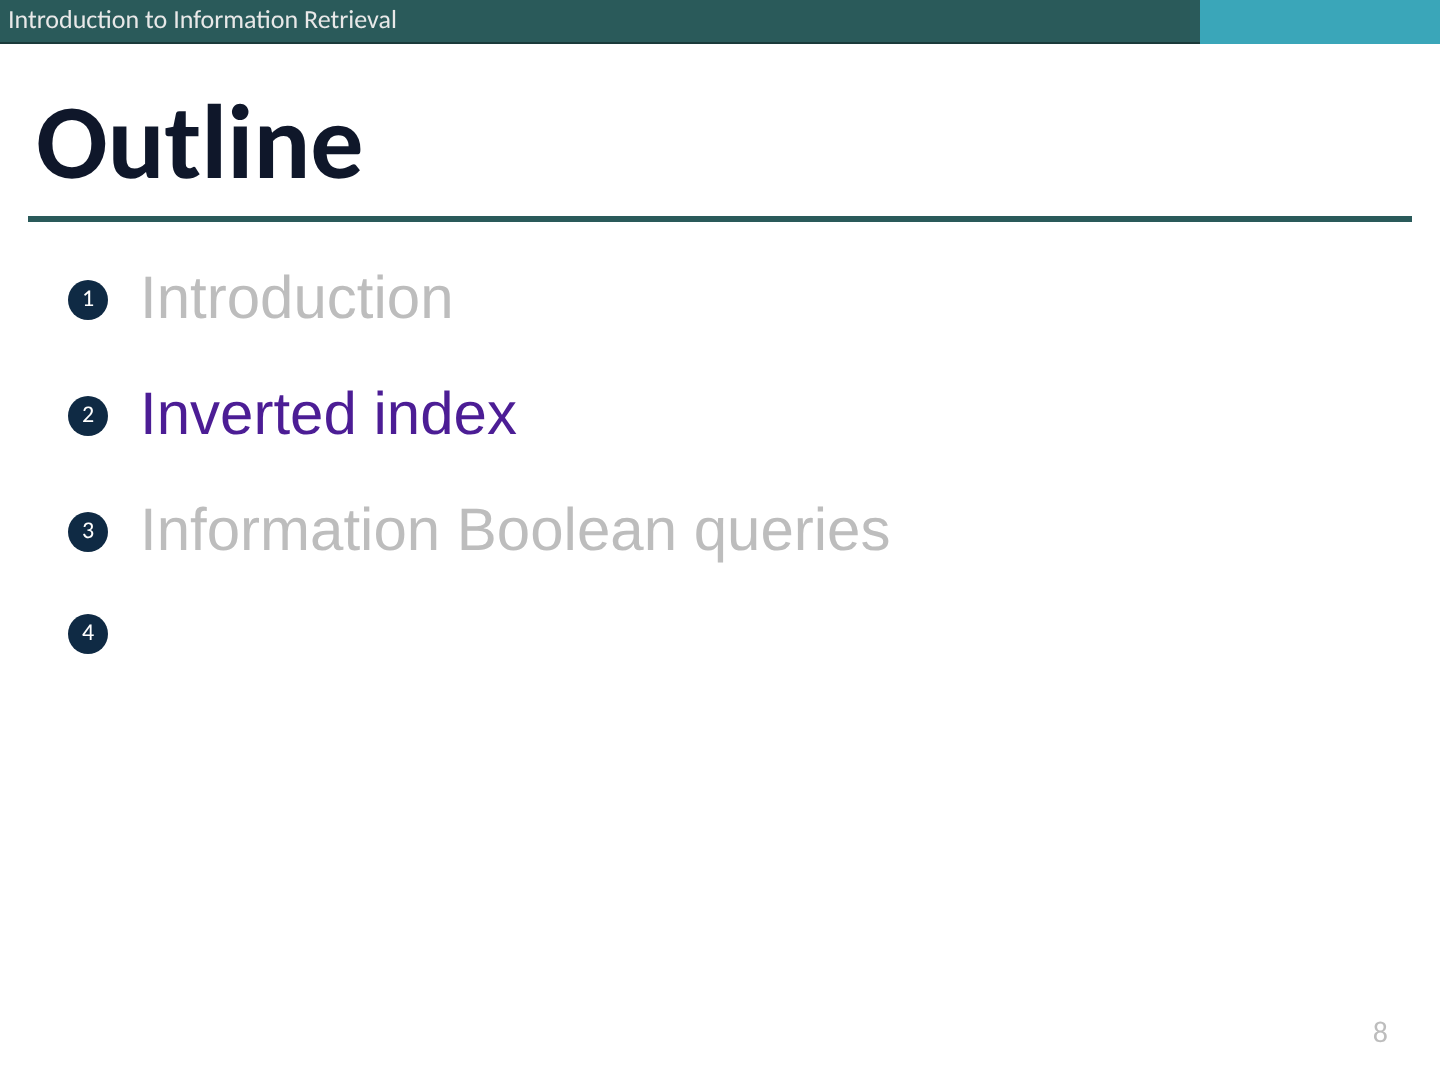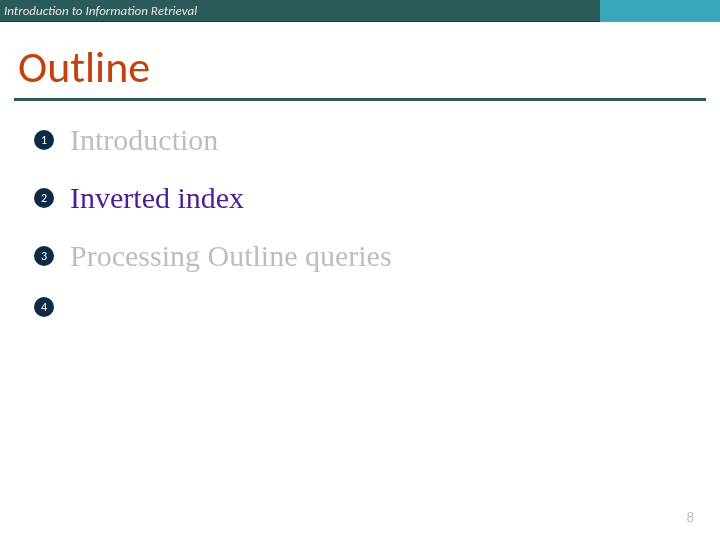--- a/index.html
+++ b/index.html
@@ -23,30 +23,29 @@
     border-bottom: 1px solid #1a3a3a;
     display: flex;
     align-items: center;
   }
   .header-right {
     flex: 1;
     background: #3aa6b9;
   }
   .header-title {
     color: #e8e8e8;
-    font-style: italic;
     font-size: 13px;
     padding-left: 4px;
     font-family: Calibri, Arial, sans-serif;
   }
   .slide-title {
-    font-size: 44px;
-    color: #c2410c;
+    font-size: 53px;
+    color: #0f172a;
     margin: 18px 0 4px 18px;
-    font-weight: 400;
+    font-weight: 700;
     font-family: Calibri, "Segoe UI", Arial, sans-serif;
   }
   .title-underline {
     height: 3px;
     background: #2a5a5a;
     margin: 0 14px 0 14px;
   }
   .outline-list {
     margin: 22px 0 0 34px;
   }
@@ -64,21 +63,21 @@
     font-size: 12px;
     font-weight: 400;
     display: flex;
     align-items: center;
     justify-content: center;
     margin-right: 16px;
     flex-shrink: 0;
   }
   .item-text {
     font-size: 30px;
-    font-family: Liberation Serif, serif;
+    font-family: Liberation Sans, sans-serif;
   }
   .item-active {
     color: #4c1d95;
   }
   .item-dim {
     color: #bdbdbd;
   }
   .page-number {
     position: absolute;
     bottom: 14px;
@@ -108,21 +107,21 @@
     <div class="item-text item-dim">Introduction</div>
   </div>
 
   <div class="outline-item">
     <div class="bullet-circle">2</div>
     <div class="item-text item-active">Inverted index</div>
   </div>
 
   <div class="outline-item">
     <div class="bullet-circle">3</div>
-    <div class="item-text item-dim">Processing Outline queries</div>
+    <div class="item-text item-dim">Information Boolean queries</div>
   </div>
 
   <div class="outline-item">
     <div class="bullet-circle">4</div>
   </div>
 
 </div>
 
 <div class="page-number">8</div>
 

